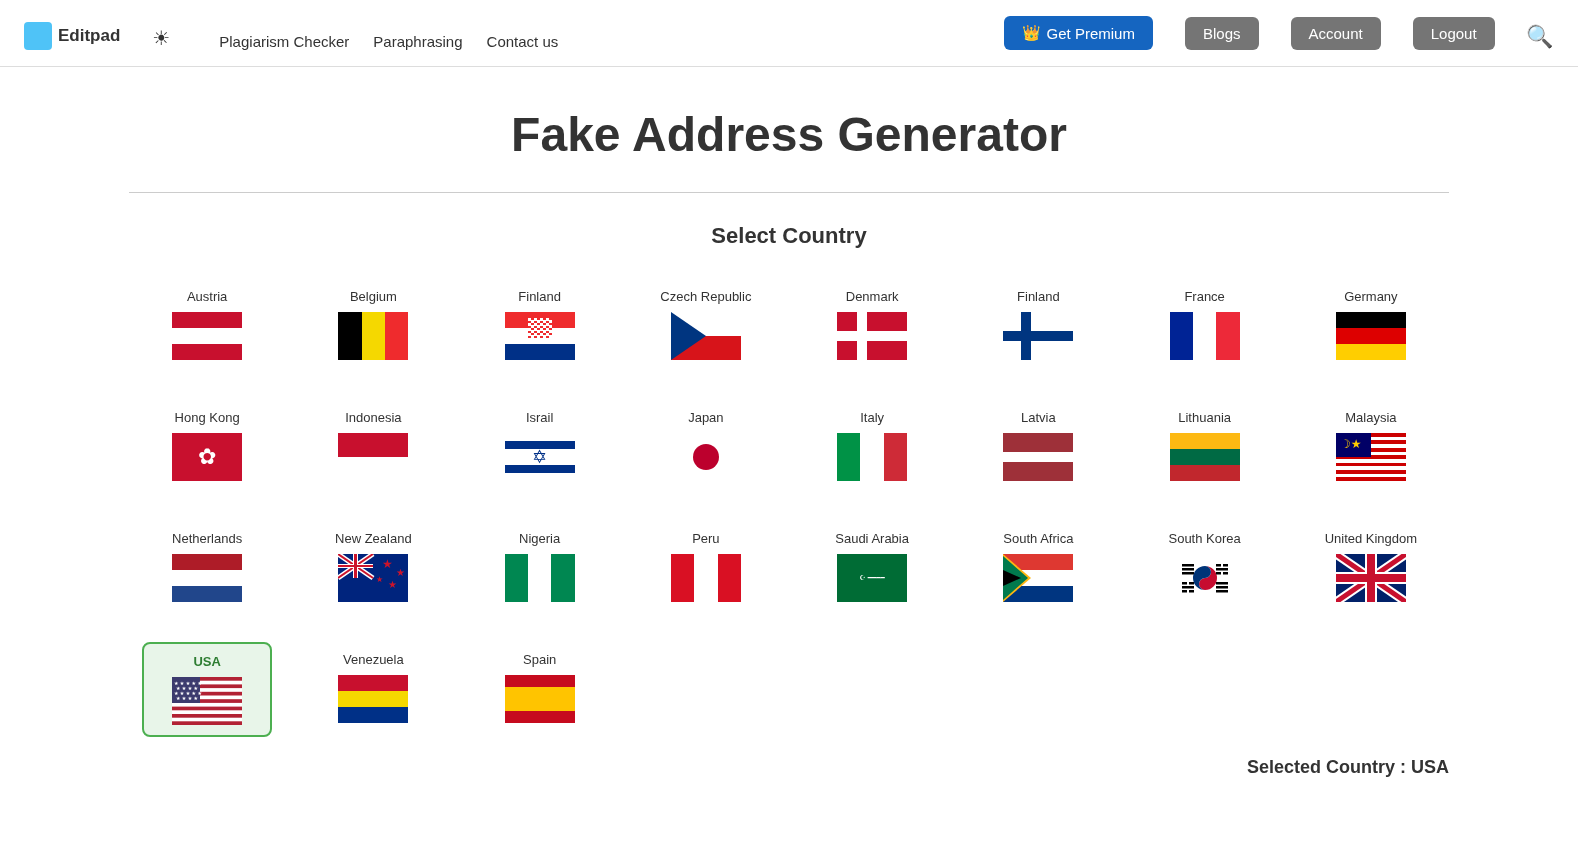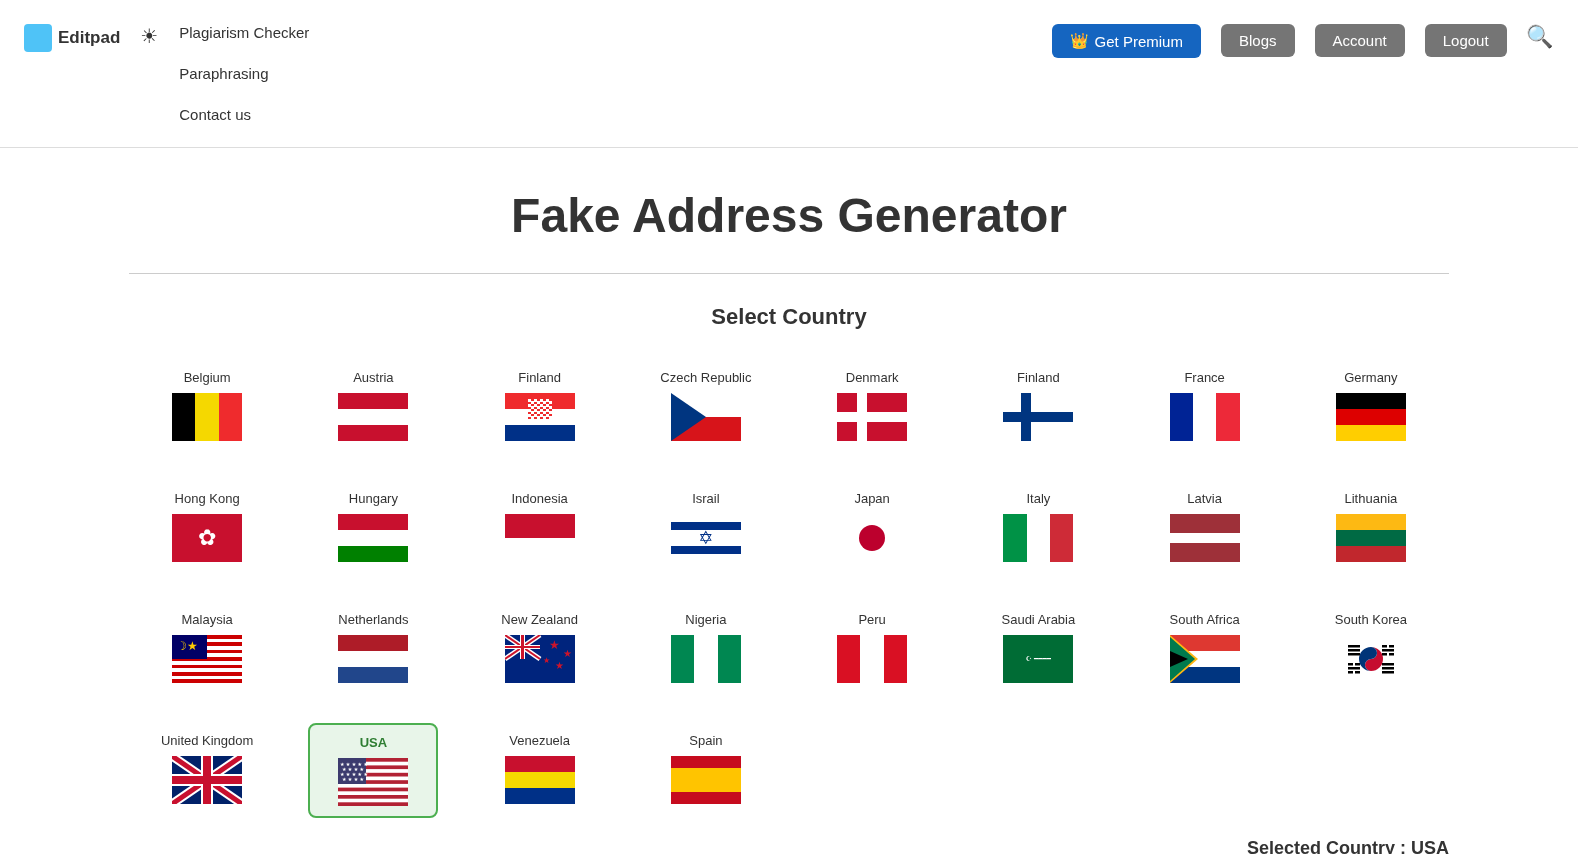--- a/index.html
+++ b/index.html
@@ -1,46 +1,45 @@
 <!DOCTYPE html>
 <html><head>
   <meta charset="utf-8">
   <style>
     * { box-sizing: border-box; margin: 0; padding: 0; }
     body { font-family: Arial, sans-serif; background: #fff; color: #333; }
 
     
     nav {
       display: flex;
-      align-items: flex-start;
-      padding: 24px 24px;
+      align-items: flex-end;
+      padding: 16px 24px;
       border-bottom: 1px solid #ddd;
-      gap: 20px;
+      gap: 32px;
     }
     .nav-logo {
       display: flex;
       align-items: center;
       gap: 6px;
       font-weight: bold;
       font-size: 17px;
       color: #333;
       text-decoration: none;
     }
     .nav-logo-icon {
       width: 28px;
       height: 28px;
       background: #4fc3f7;
       border-radius: 4px;
       display: inline-block;
     }
     .nav-links {
       display: flex;
       gap: 24px;
-      margin-left: 1px;
-      flex-direction: column;
+      margin-left: 17px;
     }
     .nav-links a {
       text-decoration: none;
       color: #333;
       font-size: 15px;
     }
     .nav-spacer { flex: 1; }
     .btn-premium {
       background: #1565c0;
       color: #fff;
@@ -350,31 +349,31 @@
 </nav>
 
 <div class="main-content">
   <h1>Fake Address Generator</h1>
   <hr class="divider">
   <h2>Select Country</h2>
 
   <div class="country-grid">
 
     <div class="country-item">
+      <span class="country-name">Austria</span>
+      <div class="flag flag-austria">
+        <div class="s1"></div>
+          <div class="s2"></div>
+          <div class="s3"></div>
+      </div>
+    </div>
+
+    <div class="country-item">
       <span class="country-name">Belgium</span>
       <div class="flag flag-belgium">
-        <div class="s1"></div>
-          <div class="s2"></div>
-          <div class="s3"></div>
-      </div>
-    </div>
-
-    <div class="country-item">
-      <span class="country-name">Austria</span>
-      <div class="flag flag-austria">
         <div class="s1"></div>
           <div class="s2"></div>
           <div class="s3"></div>
       </div>
     </div>
 
     <div class="country-item">
       <span class="country-name">Finland</span>
       <div class="flag flag-croatia">
         <div class="flag-croatia-stripes">
@@ -429,28 +428,20 @@
       </div>
     </div>
 
     <div class="country-item">
       <span class="country-name">Hong Kong</span>
       <div class="flag flag-hk">
         <div class="flag-hk-flower">✿</div>
       </div>
     </div>
 
-    <div class="country-item">
-      <span class="country-name">Hungary</span>
-      <div class="flag flag-hungary">
-        <div class="s1"></div>
-          <div class="s2"></div>
-          <div class="s3"></div>
-      </div>
-    </div>
 
     <div class="country-item">
       <span class="country-name">Indonesia</span>
       <div class="flag flag-indonesia">
         <div class="s1"></div>
           <div class="s2"></div>
       </div>
     </div>
 
 

